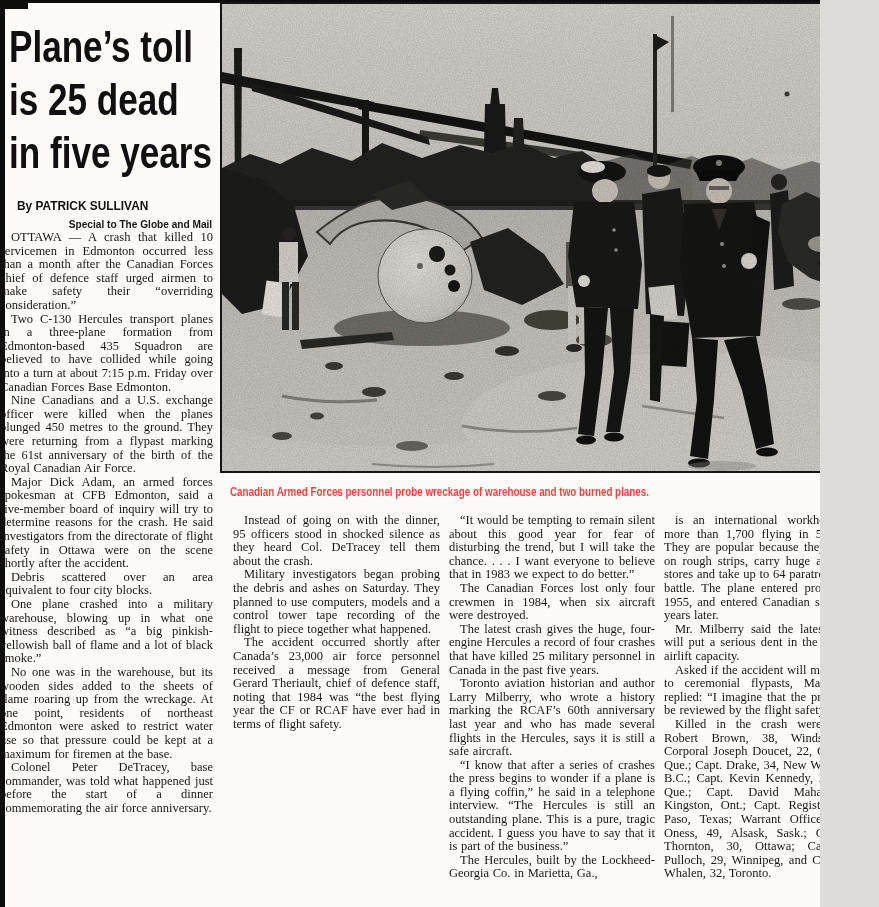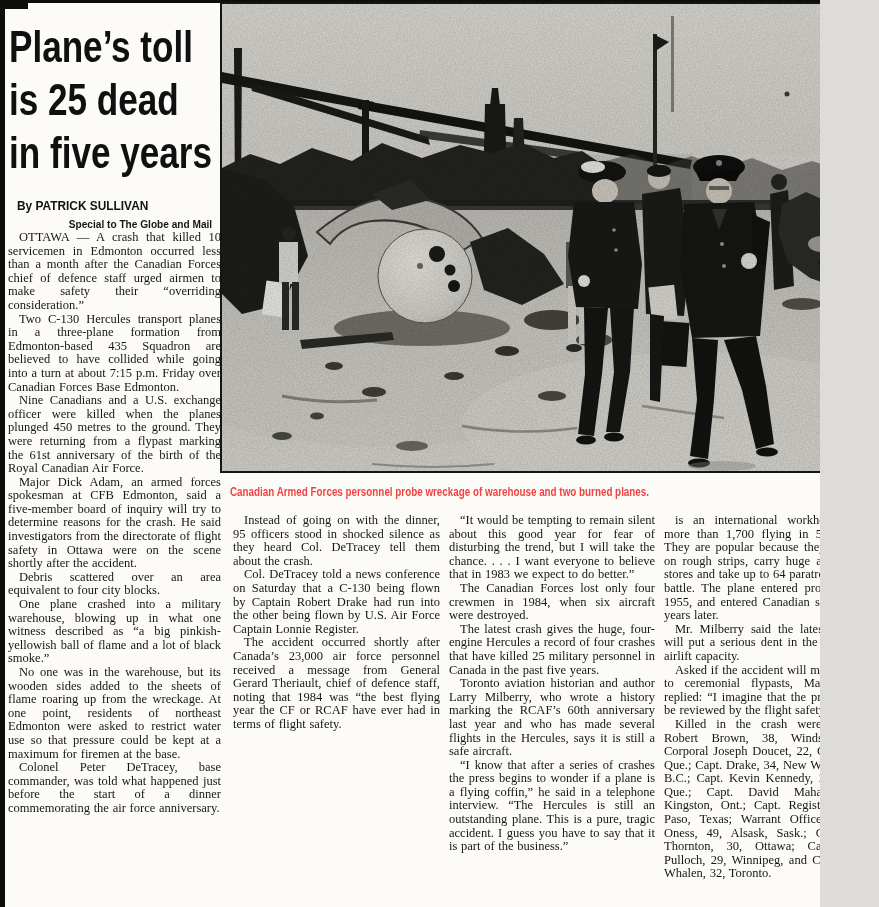--- a/index.html
+++ b/index.html
@@ -21,21 +21,21 @@
           font-family:"Liberation Sans",sans-serif;font-weight:bold;color:#131312;}
   .byline .t{display:inline-block;font-size:13.5px;white-space:nowrap;transform:scaleX(0.88);}
   .byline-sub{position:absolute;left:8px;top:214px;width:214px;text-align:right;
           font-family:"Liberation Sans",sans-serif;font-weight:bold;color:#161615;}
   .byline-sub .t{display:inline-block;font-size:11.5px;white-space:nowrap;transform:scaleX(0.88);}
 
   
   .col{position:absolute;text-align:justify;font-size:12.5px;line-height:13.6px;
        overflow:hidden;word-spacing:0.6px;color:#161615;}
   .col p{margin:0;text-indent:11px;}
-  .col1{left:8px;top:231px;width:213px;height:674px;}
+  .col1{left:0;top:231px;width:213px;height:674px;}
   .col2{left:233px;top:514px;width:207px;height:392px;}
   .col3{left:449px;top:514px;width:206px;height:392px;}
   .col4{left:664px;top:514px;width:211px;height:392px;}
 
   
   .photo{position:absolute;left:220px;top:2px;width:644px;height:467px;margin:0;
          border:2px solid #151514;background:#d6d4ce;overflow:hidden;}
   .photo svg{display:block;width:100%;height:100%;}
   .credit{position:absolute;left:843px;top:477px;font-family:"Liberation Sans",sans-serif;
           font-weight:bold;font-size:10px;letter-spacing:1px;color:#1c1c1b;}
@@ -216,29 +216,30 @@
       <p>Two C-130 Hercules transport planes in a three-plane formation from Edmonton-based 435 Squadron are believed to have collided while going into a turn at about 7:15 p.m. Friday over Canadian Forces Base Edmonton.</p>
       <p>Nine Canadians and a U.S. exchange officer were killed when the planes plunged 450 metres to the ground. They were returning from a flypast marking the 61st anniversary of the birth of the Royal Canadian Air Force.</p>
       <p>Major Dick Adam, an armed forces spokesman at CFB Edmonton, said a five-member board of inquiry will try to determine reasons for the crash. He said investigators from the directorate of flight safety in Ottawa were on the scene shortly after the accident.</p>
       <p>Debris scattered over an area equivalent to four city blocks.</p>
       <p>One plane crashed into a military warehouse, blowing up in what one witness described as “a big pinkish-yellowish ball of flame and a lot of black smoke.”</p>
       <p>No one was in the warehouse, but its wooden sides added to the sheets of flame roaring up from the wreckage. At one point, residents of northeast Edmonton were asked to restrict water use so that pressure could be kept at a maximum for firemen at the base.</p>
       <p>Colonel Peter DeTracey, base commander, was told what happened just before the start of a dinner commemorating the air force anniversary.</p>
     </div>
   <div class="col col2">
       <p>Instead of going on with the dinner, 95 officers stood in shocked silence as they heard Col. DeTracey tell them about the crash.</p>
-      <p>Col. DeTracey told a news conference on Saturday that a C-130 being flown by Captain Robert Drake had run into the other being flown by U.S. Air Force Captain Lonnie Register.</p>
+      <p>Military investigators began probing the debris and ashes on Saturday. They planned to use computers, models and a control tower tape recording of the flight to piece together what happened.</p>
       <p>The accident occurred shortly after Canada’s 23,000 air force personnel received a message from General Gerard Theriault, chief of defence staff, noting that 1984 was “the best flying year the CF or RCAF have ever had in terms of flight safety.</p>
     </div>
   <div class="col col3">
       <p>“It would be tempting to remain silent about this good year for fear of disturbing the trend, but I will take the chance. . . . I want everyone to believe that in 1983 we expect to do better.”</p>
       <p>The Canadian Forces lost only four crewmen in 1984, when six aircraft were destroyed.</p>
       <p>The latest crash gives the huge, four-engine Hercules a record of four crashes that have killed 25 military personnel in Canada in the past five years.</p>
       <p>Toronto aviation historian and author Larry Milberry, who wrote a history marking the RCAF’s 60th anniversary last year and who has made several flights in the Hercules, says it is still a safe aircraft.</p>
       <p>“I know that after a series of crashes the press begins to wonder if a plane is a flying coffin,” he said in a telephone interview. “The Hercules is still an outstanding plane. This is a pure, tragic accident. I guess you have to say that it is part of the business.”</p>
+      <p>The Hercules, built by the Lockheed-Georgia Co. in Marietta, Ga.,</p>
     </div>
   <div class="col col4">
       <p>is an international workhorse, with more than 1,700 flying in 55 nations. They are popular because they can land on rough strips, carry huge amounts of stores and take up to 64 paratroopers into battle. The plane entered production in 1955, and entered Canadian service five years later.</p>
       <p>Mr. Milberry said the latest accident will put a serious dent in the air force’s airlift capacity.</p>
       <p>Asked if the accident will mean an end to ceremonial flypasts, Major Adam replied: “I imagine that the practice will be reviewed by the flight safety people.”</p>
       <p>Killed in the crash were Sergeant Robert Brown, 38, Windsor, N.S.; Corporal Joseph Doucet, 22, Girardville, Que.; Capt. Drake, 34, New Westminster, B.C.; Capt. Kevin Kennedy, 26, Gaspé, Que.; Capt. David Mahaffey, 27, Kingston, Ont.; Capt. Register, 36, El Paso, Texas; Warrant Officer William Oness, 49, Alsask, Sask.; Capt. John Thornton, 30, Ottawa; Capt. Brian Pulloch, 29, Winnipeg, and Capt. David Whalen, 32, Toronto.</p>
     </div>
 
   <div class="streak"></div>
   <div class="speck" style="left:856px;top:296px;width:8px;height:5px;"></div>

